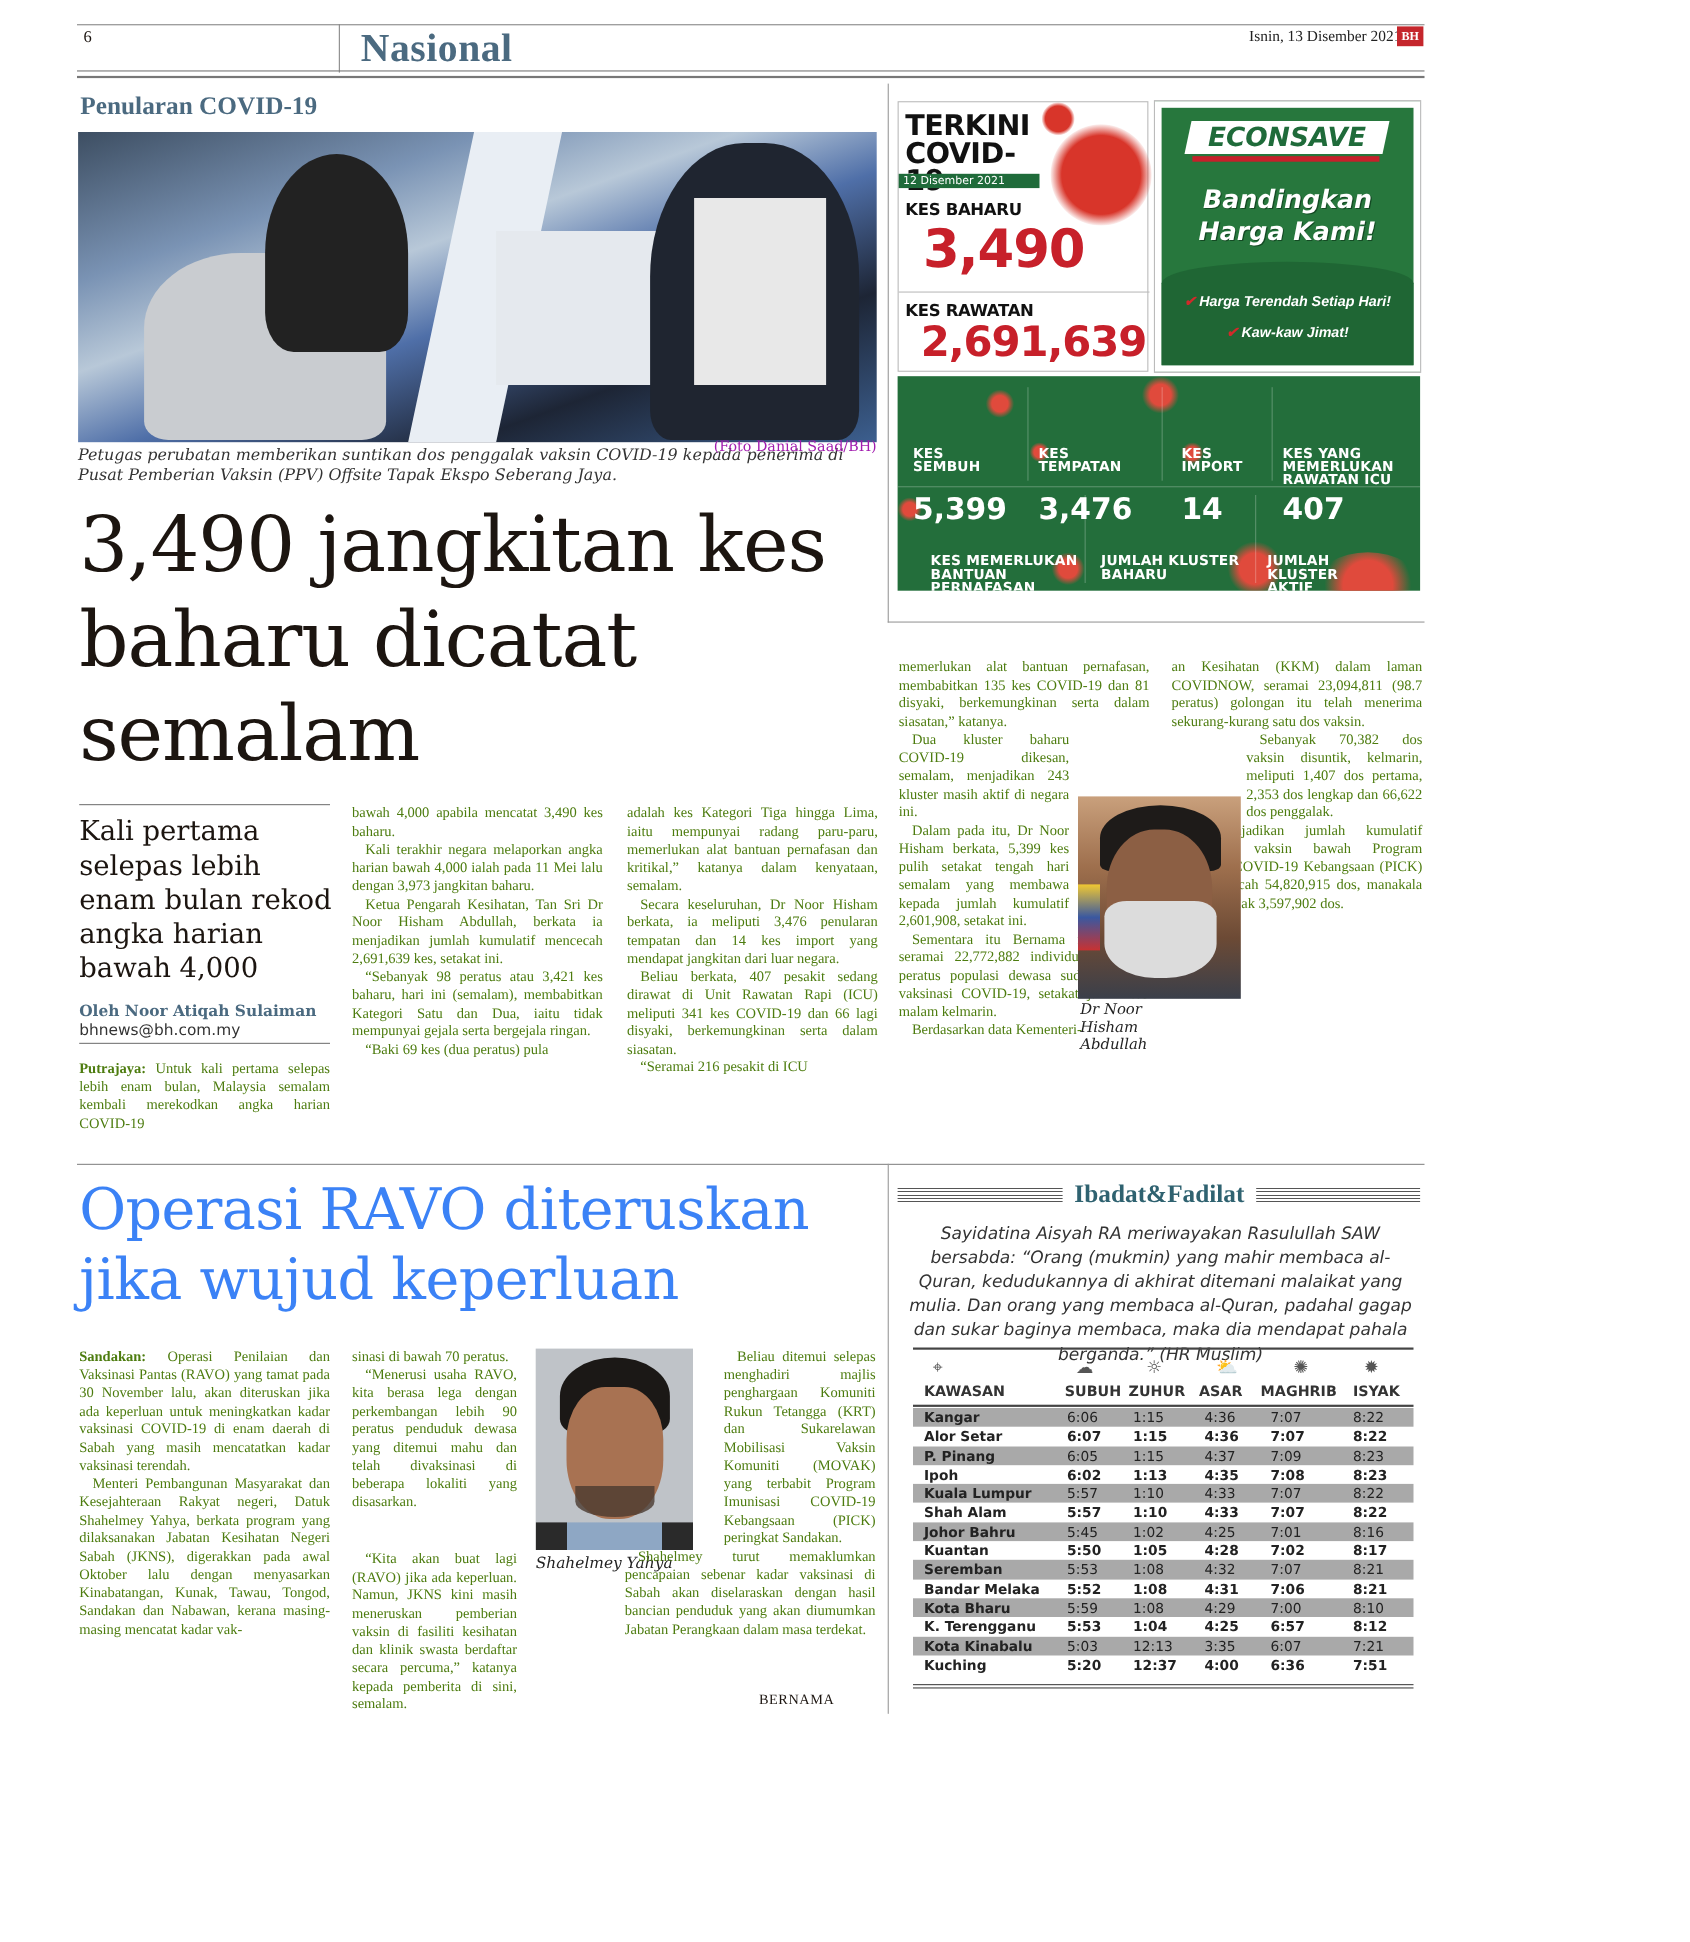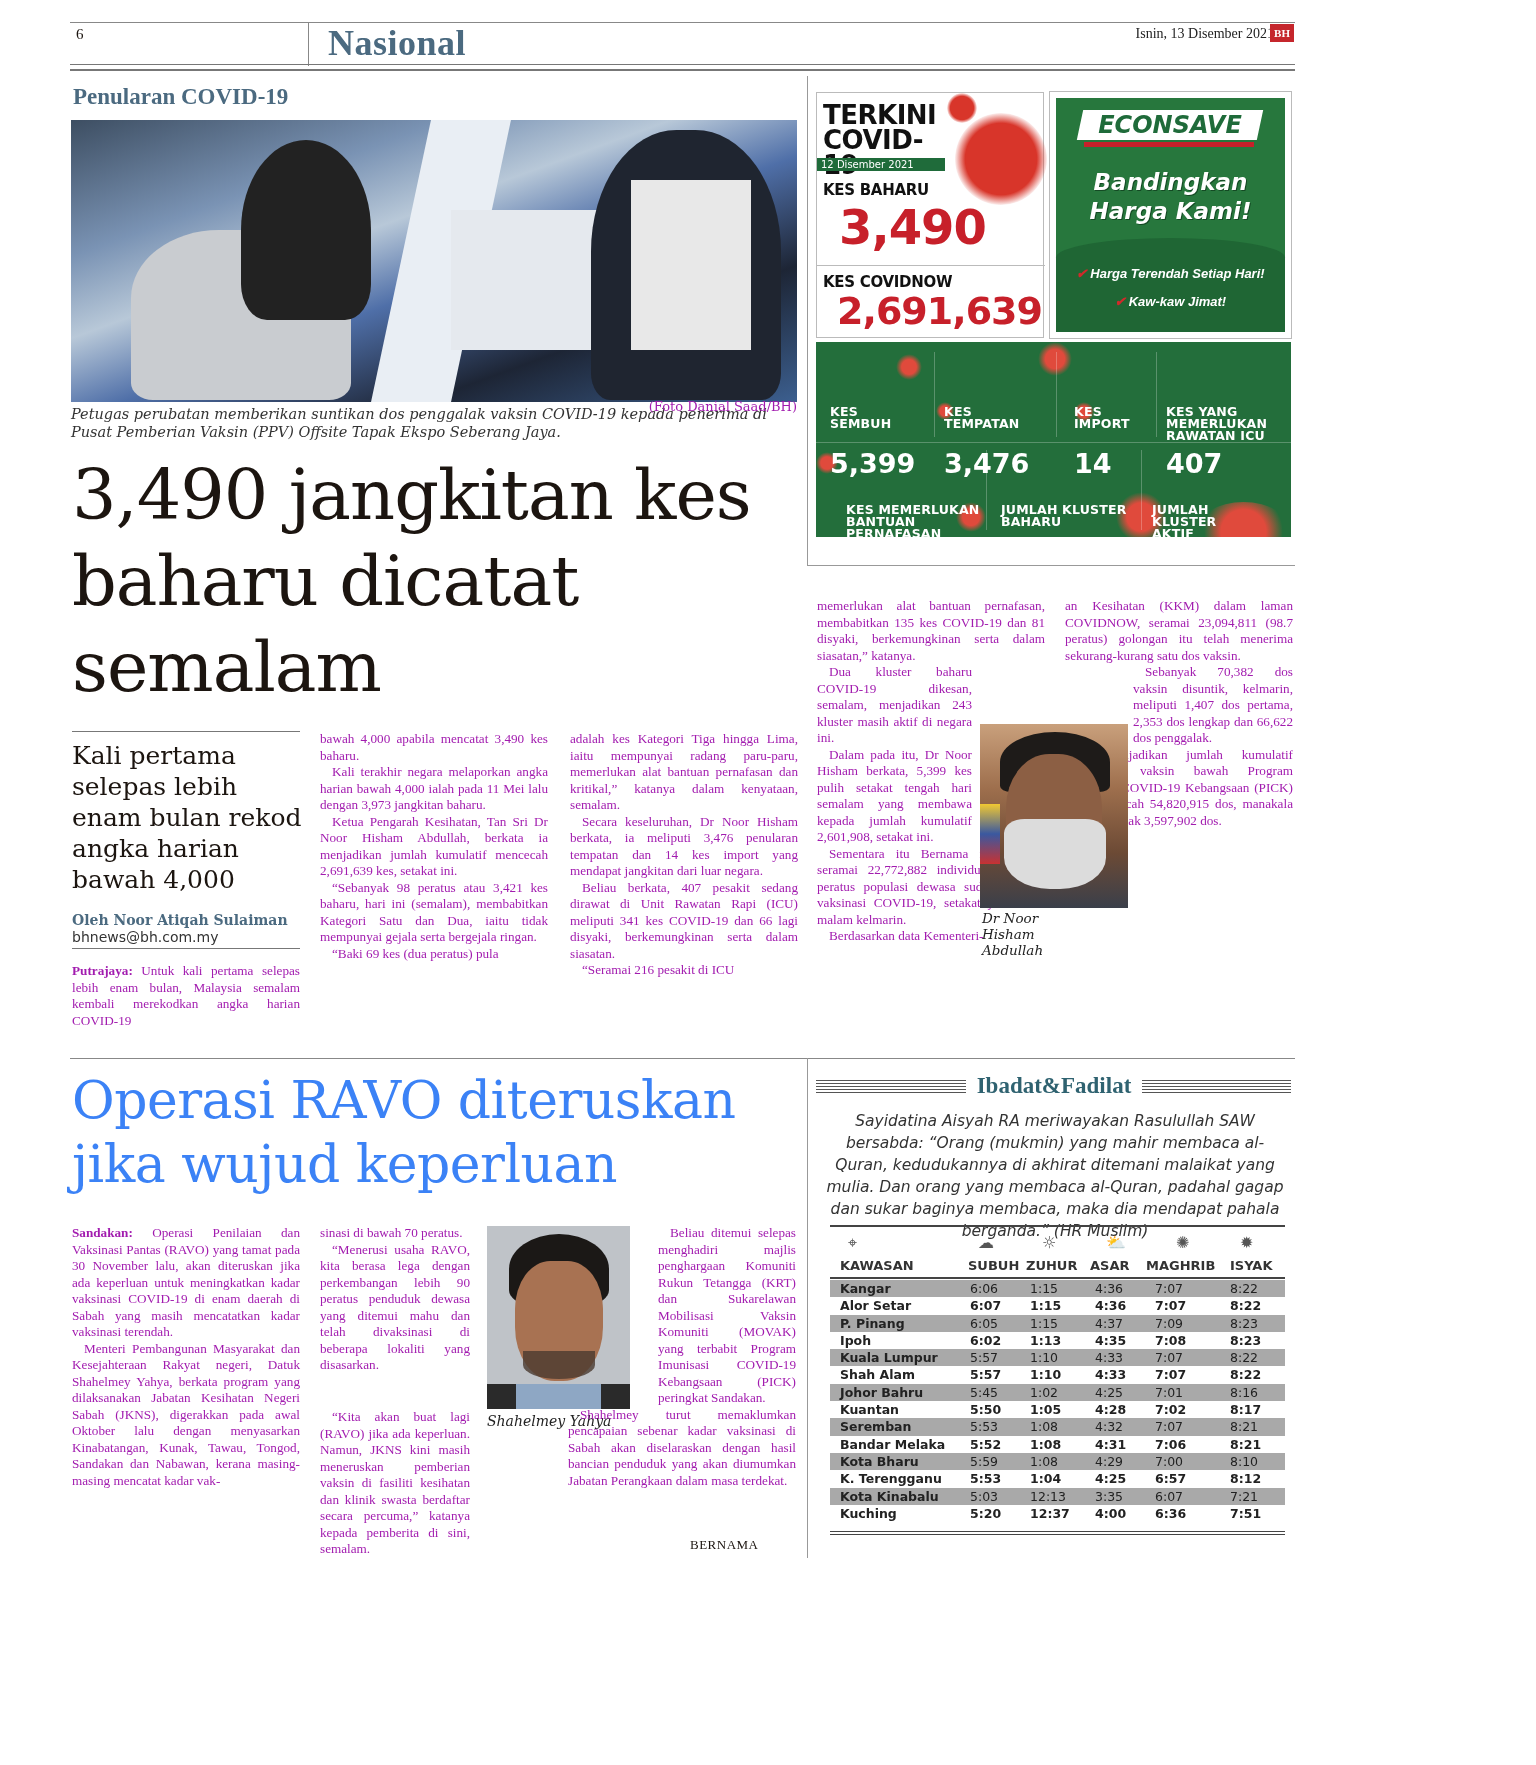--- a/index.html
+++ b/index.html
@@ -25,21 +25,21 @@
   .photo1 .shape5{position:absolute;left:170px;top:20px;width:130px;height:180px;background:#222;border-radius:50% 50% 20% 20%;}
   .photo1 .shape6{position:absolute;left:380px;top:90px;width:160px;height:140px;background:#e5e9ee;}
   .caption1{left:71px;top:405px;width:726px;font:italic 14.5px "DejaVu Serif",serif;color:#333;line-height:18px;}
   .credit1{left:600px;top:399px;width:197px;text-align:right;font:13px "DejaVu Serif",serif;color:#a21caf;}
   .headline1{left:72px;top:452px;width:730px;font:70px/86px "DejaVu Serif",serif;color:#1c1510;letter-spacing:-1px;}
   .standline{left:72px;top:731px;width:228px;height:1px;background:#777;}
   .standfirst{left:72px;top:740px;width:240px;font:25px/31px "DejaVu Serif",serif;color:#1c1510;}
   .byline{left:72px;top:912px;font:bold 14px "DejaVu Serif",serif;color:#4b6a80;}
   .email{left:72px;top:929px;font:14px "DejaVu Sans",sans-serif;color:#333;}
   .byrule{left:72px;top:948px;width:228px;height:1px;background:#777;}
-  .col{font:13.2px/16.5px "Liberation Serif",serif;text-align:justify;hyphens:auto;color:#a21caf;}
+  .col{font:13.2px/16.5px "Liberation Serif",serif;text-align:justify;hyphens:auto;color:#4d7c0f;}
   .col p{text-indent:12px;}
   .col p.first{text-indent:0;}
   .col b{font-weight:bold;}
   .c1{left:72px;top:963px;width:228px;}
   .c2{left:320px;top:731px;width:228px;}
   .c3{left:570px;top:731px;width:228px;}
   .c4{left:817px;top:598px;width:228px;}
   .c5{left:1065px;top:598px;width:228px;}
   
   .box-rule-v{left:807px;top:76px;width:1px;height:490px;background:#999;}
@@ -183,21 +183,21 @@
 <div class="abs box-rule-v"></div>
 <div class="abs box-rule-h"></div>
 <div class="abs info-left">
   <div class="virus big"></div>
   <div class="virus small"></div>
   <div class="terkini" style="width:135px">TERKINI COVID-19</div>
   <div class="datebar">12 Disember 2021</div>
   <div class="lbl" style="top:88px">KES BAHARU</div>
   <div class="bignum" style="left:22px;top:106px">3,490</div>
   <div class="hline" style="top:172px"></div>
-  <div class="lbl" style="top:180px">KES COVIDNOW</div>
+  <div class="lbl" style="top:180px">KES RAWATAN</div>
   <div class="midnum" style="left:20px;top:196px">2,691,639</div>
 </div>
 
 <div class="abs econsave">
   <div class="econ-wave"></div>
   <div class="econ-logo">
       <span>ECONSAVE</span>
     </div>
   <div class="econ-sub"></div>
   <div class="econ-head">Bandingkan Harga Kami!</div>

